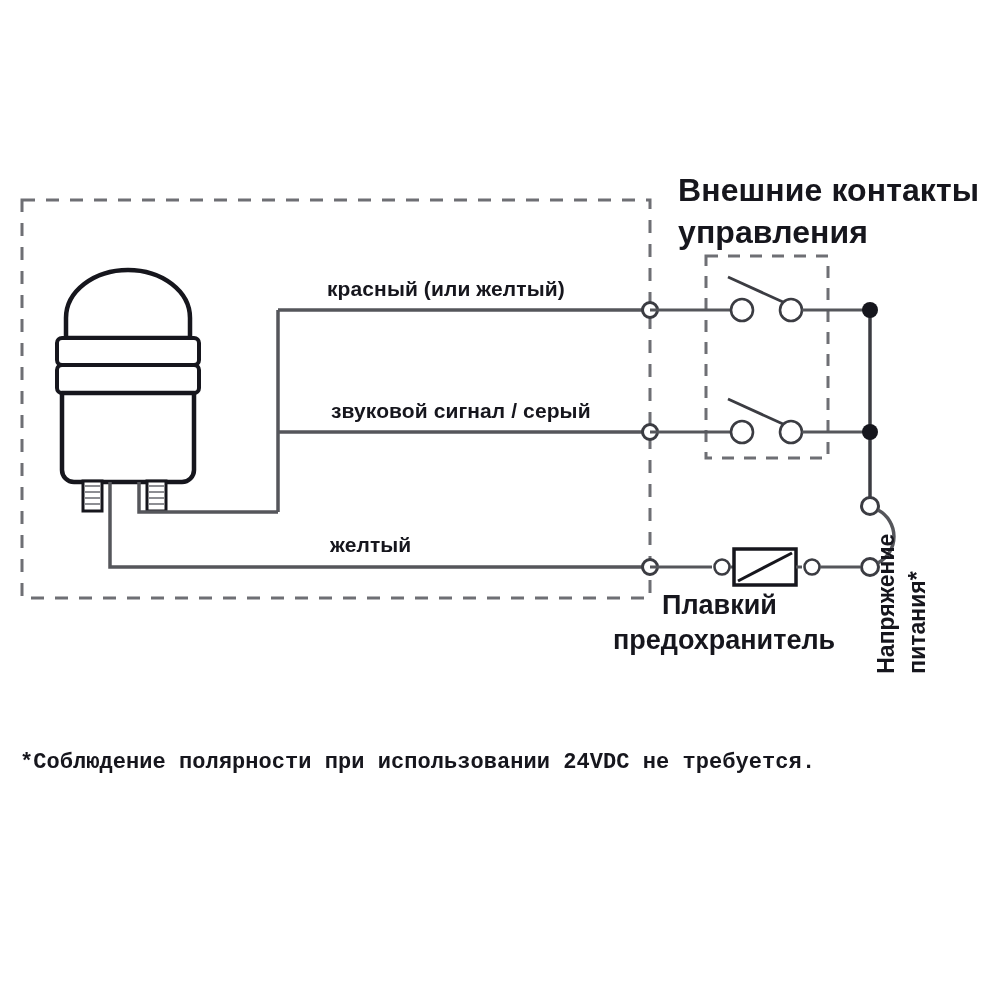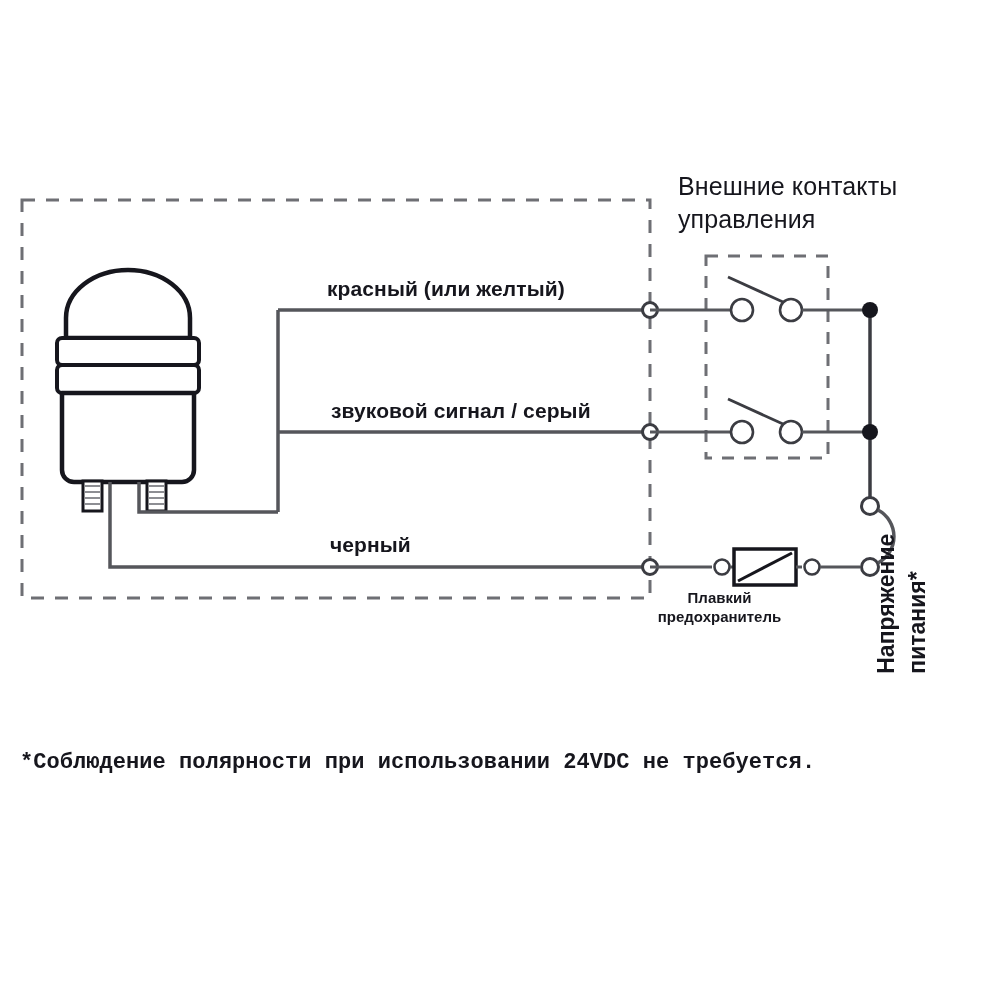--- a/index.html
+++ b/index.html
@@ -36,27 +36,27 @@
     color: #16161d;
     white-space: pre;
     line-height: 1.18;
   }
   .lbl-wire {
     font-size: 21px;
     font-weight: 700;
     letter-spacing: 0.1px;
   }
   .lbl-title {
-    font-size: 25px;
-    font-weight: 400;
+    font-size: 32px;
+    font-weight: 700;
     letter-spacing: 0.1px;
     line-height: 1.3;
   }
   .lbl-fuse {
-    font-size: 15px;
+    font-size: 27px;
     font-weight: 700;
     text-align: center;
     line-height: 1.28;
   }
   .lbl-footnote {
     font-size: 22px;
     font-weight: 700;
     letter-spacing: 0.05px;
   }
   .lbl-supply {
@@ -155,21 +155,21 @@
       <circle cx="870" cy="567" r="8.5" fill="#ffffff" stroke="#3b3c42" stroke-width="3"></circle>
       <path d="M 878 510 A 30 30 0 0 1 878 563" fill="none" stroke="#55565b" stroke-width="3.5"></path>
     </g>
 
   </svg>
 
   <div class="lbl lbl-wire" style="left:331px; top:399px;">звуковой сигнал / серый</div>
 
   <div class="lbl lbl-wire" style="left:327px; top:277px;">красный (или желтый)</div>
 
-  <div class="lbl lbl-wire" style="left:330px; top:533px;">черный</div>
+  <div class="lbl lbl-wire" style="left:330px; top:533px;">желтый</div>
 
   <div class="lbl lbl-title" style="left:678px; top:170px;">Внешние контакты
 управления</div>
 
   <div class="lbl lbl-fuse" style="left:613px; top:588px; width:213px;">Плавкий
 предохранитель</div>
 
   <div class="lbl lbl-supply" style="left:901px; top:645px; width:240px;">Напряжение</div>
 
   <div class="lbl lbl-supply" style="left:932px; top:645px; width:240px;">питания*</div>

